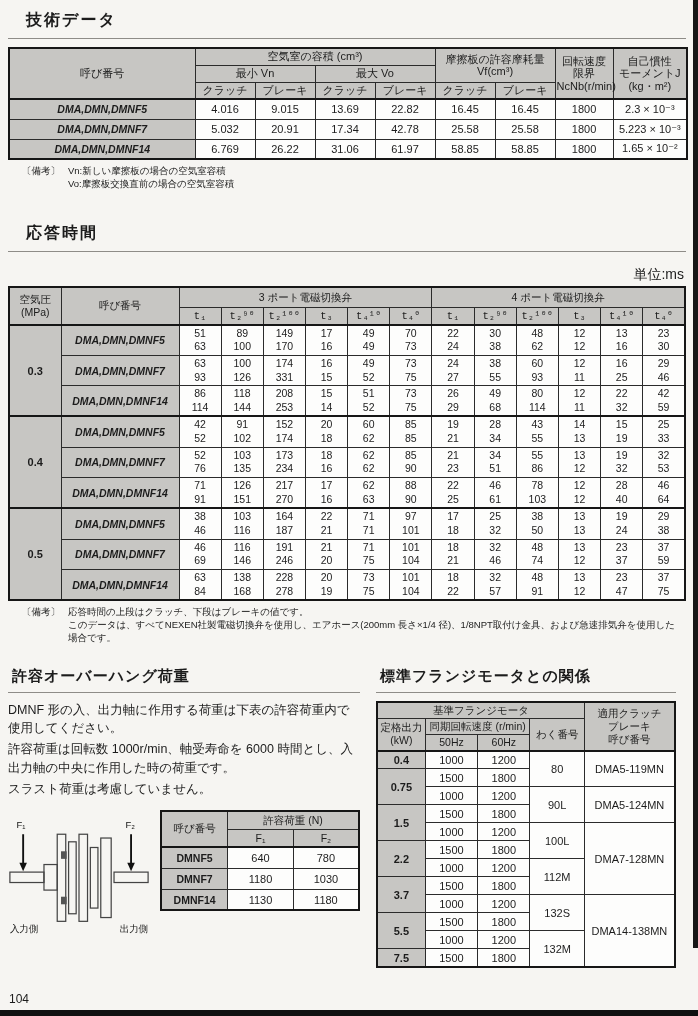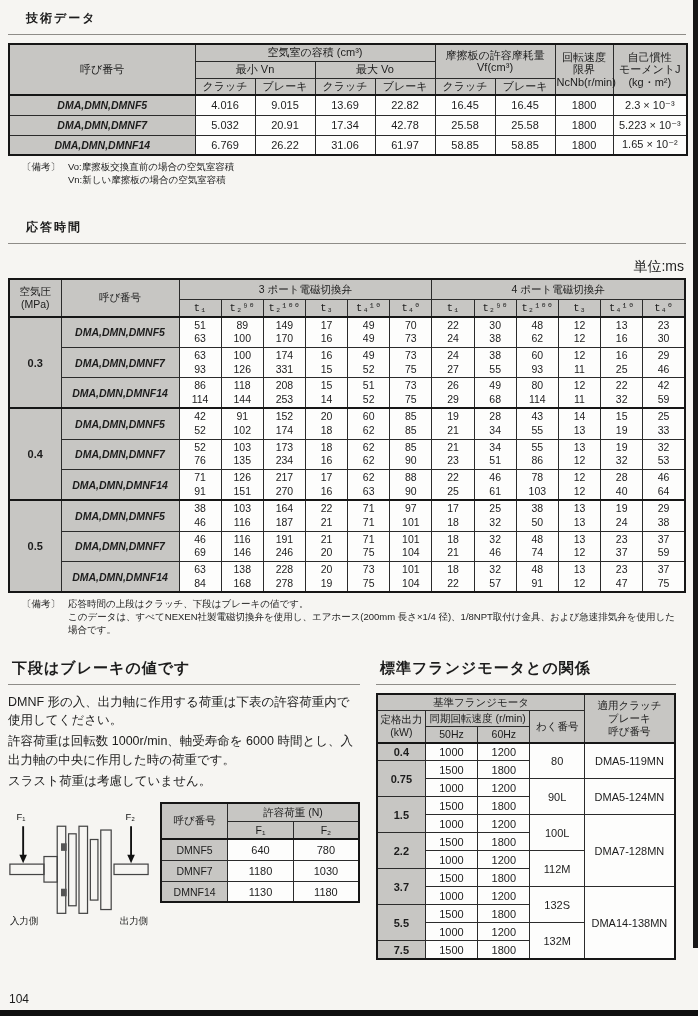--- a/index.html
+++ b/index.html
@@ -3,21 +3,21 @@
 <meta charset="utf-8">
 <style>
   * { box-sizing: border-box; }
   html,body { margin:0; padding:0; }
   body {
     width:698px; height:1016px; position:relative; overflow:hidden;
     background:#f6f5f2; color:#1c1c1c;
     font-family:"Liberation Sans","DejaVu Sans",sans-serif;
   }
   .content { padding:6px 12px 0 8px; }
-  h2.sec { font-size:12px; font-weight:bold; margin:0; padding:4px 0 0 18px; letter-spacing:2px; }
+  h2.sec { font-size:16px; font-weight:bold; margin:0; padding:4px 0 0 18px; letter-spacing:2px; }
   h2.sec2 { font-size:15px; font-weight:bold; margin:0; padding:0 0 0 4px; letter-spacing:1px; }
   .rule { border-bottom:1px solid #8e8c88; margin-top:7px; }
   .rule2 { border-bottom:1px solid #8e8c88; margin-top:6px; margin-bottom:8px; }
 
   table { border-collapse:collapse; table-layout:fixed; width:100%; background:#fdfdfc; }
   th,td { border:1px solid #2b2b2b; text-align:center; vertical-align:middle; padding:1px 1px; font-weight:normal; }
   table { border:2px solid #161616; }
   thead { border-bottom:2px solid #161616; }
   .gray { background:#c7c6c3; }
   .preline { white-space:pre-line; }
@@ -41,21 +41,21 @@
   .note .nbody { flex:1; padding-right:4px; }
 
   .bottom { display:flex; gap:16px; margin-top:22px; }
   .bcol-l { width:352px; flex:none; }
   .bcol-r { width:300px; flex:none; }
   .para { font-size:12.5px; line-height:1.5; margin:2px 0 0 0; }
   .fig-row { display:flex; gap:10px; margin-top:12px; align-items:flex-start; }
   .ovh { width:200px; flex:none; }
   .ovh th { font-size:10.5px; height:18px; }
   .ovh td { font-size:11px; height:21px; }
-  .ovh td.model { font-weight:normal; font-size:10.5px; }
+  .ovh td.model { font-weight:bold; font-size:10.5px; }
 
   .motor { margin-top:2px; }
   .motor th { font-size:10.5px; line-height:1.25; }
   .motor thead tr th { height:16px; }
   .motor td { font-size:11px; height:18px; }
   .motor td.kw { font-weight:bold; font-size:11px; }
 
   .pageno { position:absolute; left:9px; bottom:10px; font-size:12px; }
   .edge-right { position:absolute; top:0; right:0; width:5px; height:948px; background:#171717; }
   .edge-bottom { position:absolute; left:0; bottom:0; width:698px; height:6px; background:#101010; }
@@ -140,22 +140,22 @@
           <td class="num">58.85</td>
           <td class="num">1800</td>
           <td class="num">1.65 × 10⁻²</td>
         </tr>
       </tbody>
   </table>
 
   <div class="note">
     <div class="nlabel">〔備考〕</div>
     <div class="nbody">
+      <div>Vn:新しい摩擦板の場合の空気室容積</div>
       <div>Vo:摩擦板交換直前の場合の空気室容積</div>
-      <div>Vn:新しい摩擦板の場合の空気室容積</div>
     </div>
   </div>
 
   <h2 class="sec" style="margin-top:28px;">応答時間</h2>
   <div class="rule"></div>
   <div class="unit-note">単位:ms</div>
 
   <table class="resp">
     <colgroup>
       <col style="width:52px">
@@ -655,21 +655,21 @@
     <div class="nlabel">〔備考〕</div>
     <div class="nbody">
       <div>応答時間の上段はクラッチ、下段はブレーキの値です。</div>
       <div>このデータは、すべてNEXEN社製電磁切換弁を使用し、エアホース(200mm 長さ×1/4 径)、1/8NPT取付け金具、および急速排気弁を使用した場合です。</div>
     </div>
   </div>
 
   <div class="bottom">
 
     <div class="bcol-l">
-      <h2 class="sec2">下段はブレーキの値です</h2>
+      <h2 class="sec2">許容オーバーハング荷重</h2>
       <div class="rule2"></div>
       <p class="para">DMNF 形の入、出力軸に作用する荷重は下表の許容荷重内で使用してください。</p>
       <p class="para">許容荷重は回転数 1000r/min、軸受寿命を 6000 時間とし、入出力軸の中央に作用した時の荷重です。</p>
       <p class="para">スラスト荷重は考慮していません。</p>
 
       <div class="fig-row">
         <svg width="150" height="128" viewBox="0 0 150 128">
 
           <rect x="2" y="62" width="36" height="11" fill="none" stroke="#444" stroke-width="1.3"></rect>
           <rect x="112" y="62" width="36" height="11" fill="none" stroke="#444" stroke-width="1.3"></rect>

